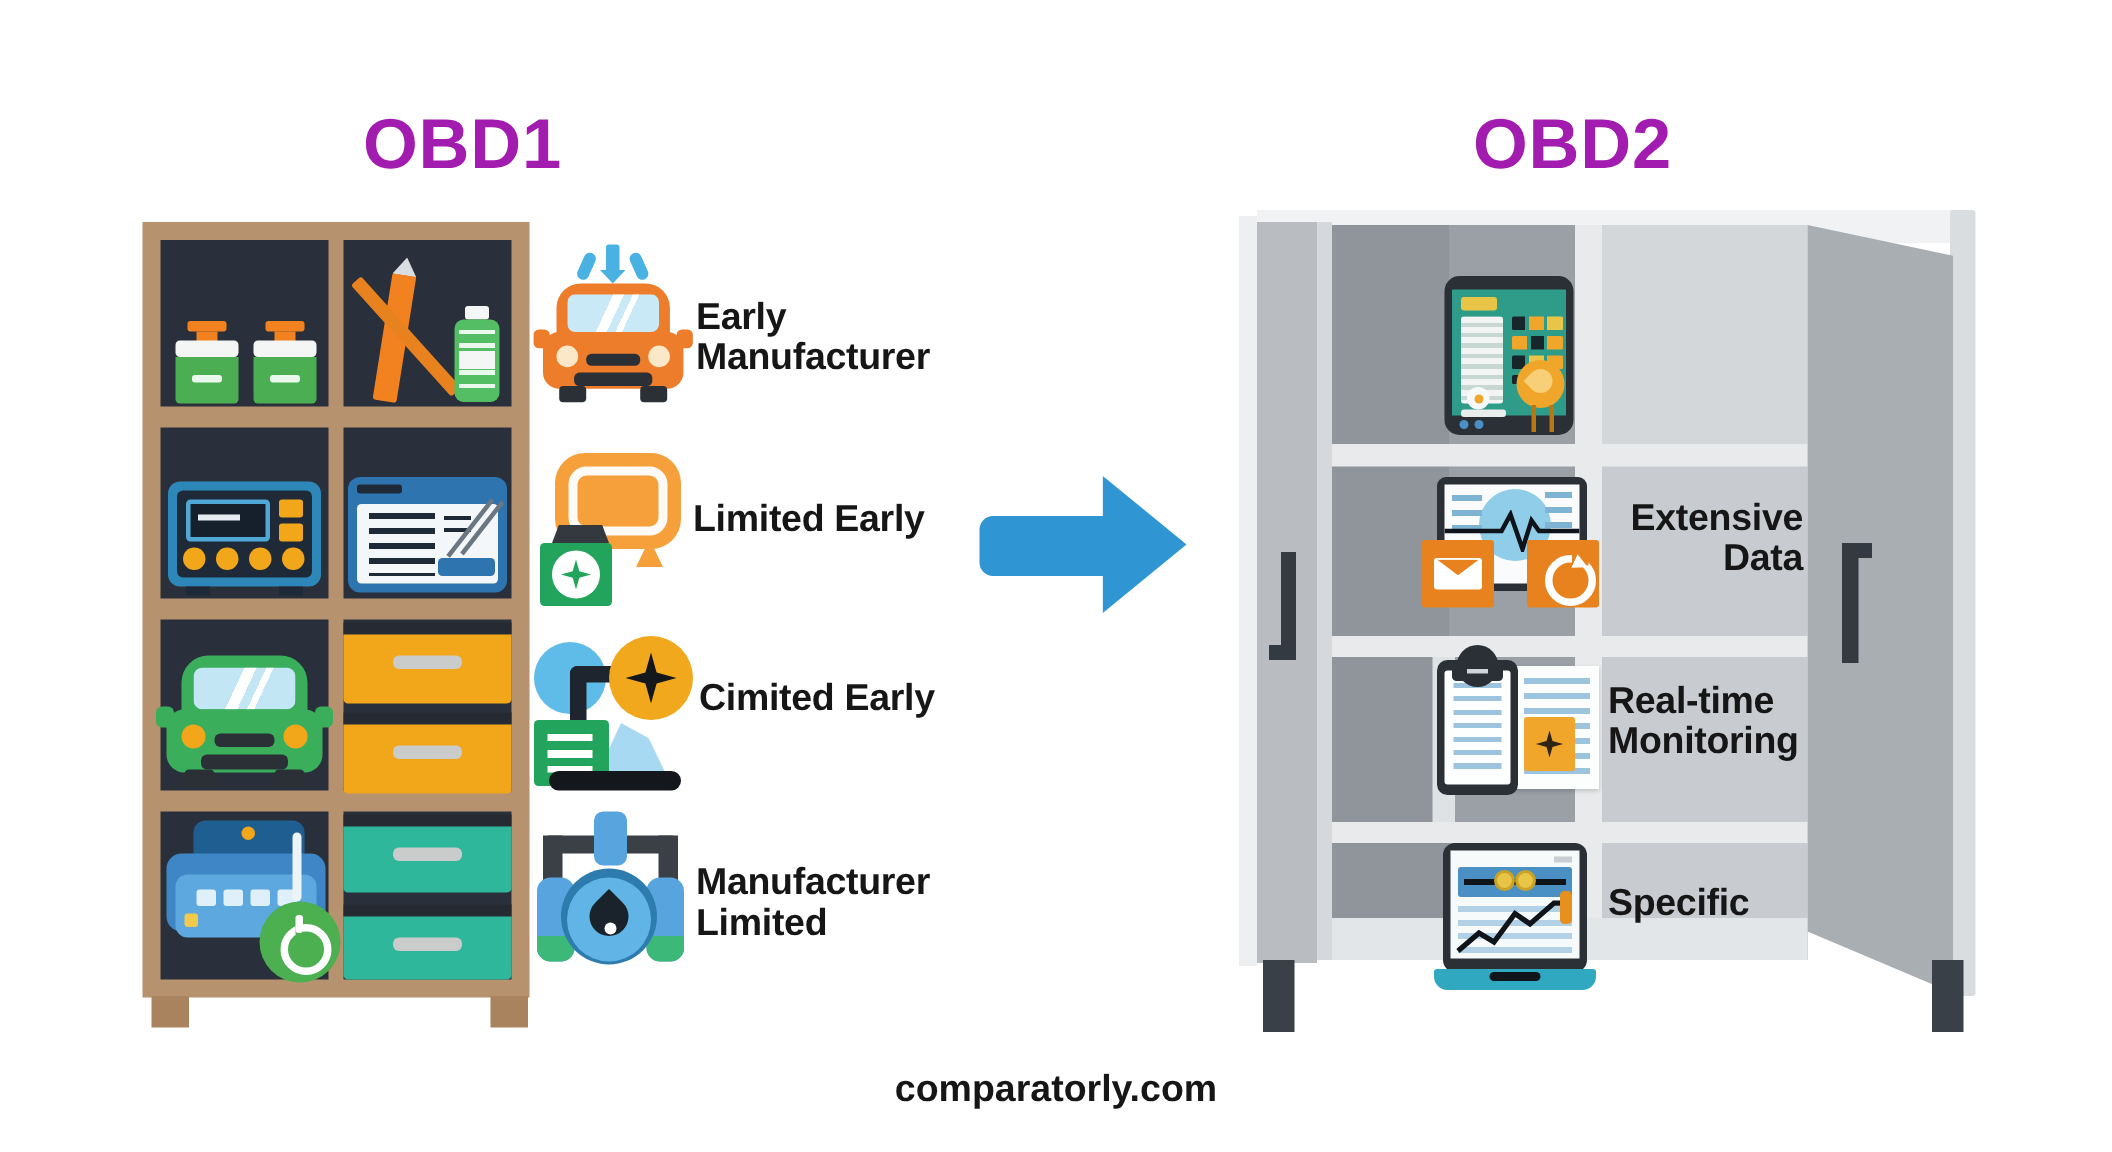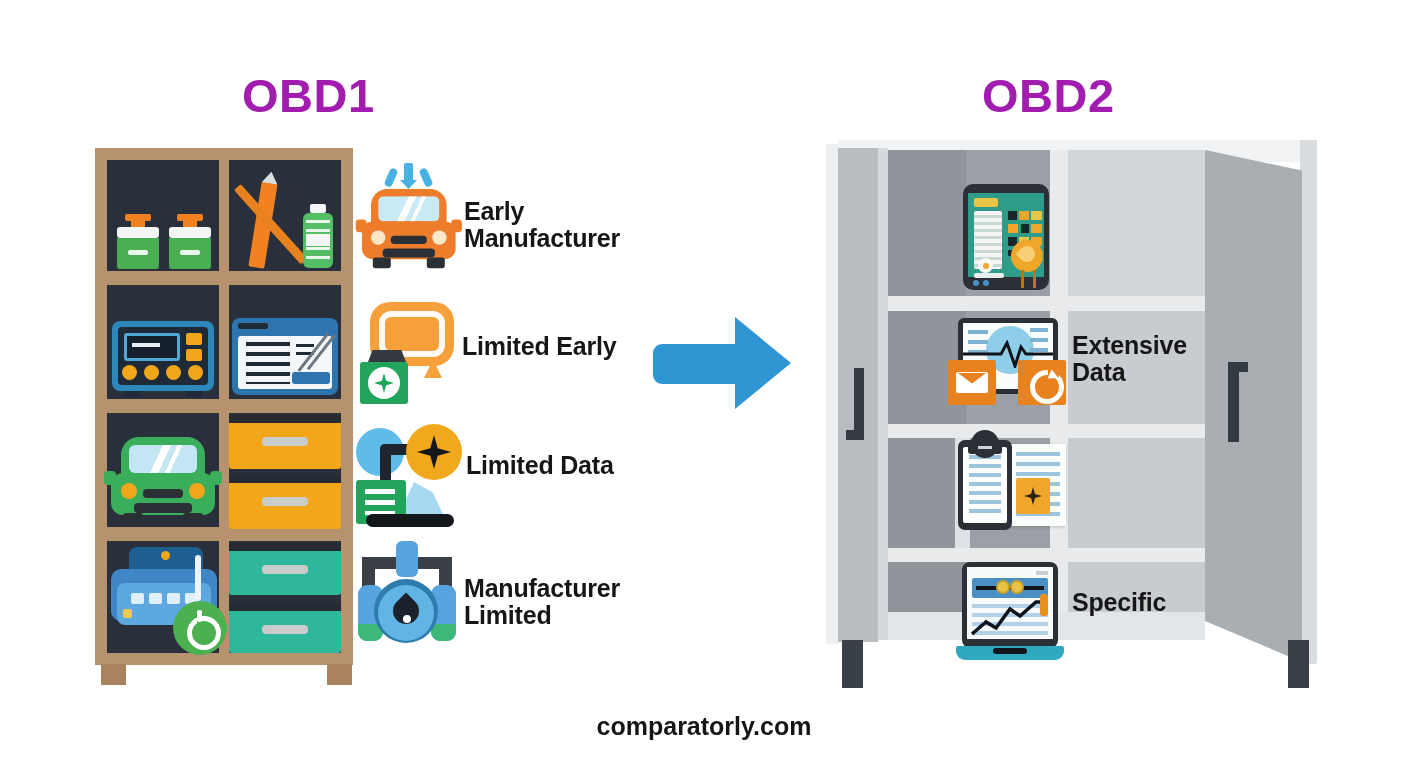--- a/index.html
+++ b/index.html
@@ -208,21 +208,21 @@
     <div class="abs" style="left:24px;top:20px;width:11px;height:62px;background:#1F252E;border-radius:5px;"></div>
     <div class="abs" style="left:50px;top:0;width:56px;height:56px;border-radius:50%;background:#F2A81C;">
       <div class="star4 abs" style="left:11px;top:11px;width:34px;height:34px;background:#14181D;"></div>
     </div>
     <div class="abs" style="left:42px;top:58px;width:46px;height:34px;background:#A8D9F2;clip-path:polygon(0 100%,35% 0,75% 30%,100% 100%);"></div>
     <div class="abs" style="left:0;top:56px;width:50px;height:44px;background:#22A45D;border-radius:3px;">
       <div class="abs" style="left:9px;top:9px;width:30px;height:26px;background:repeating-linear-gradient(to bottom,#fff 0 5px,transparent 5px 11px);"></div>
     </div>
     <div class="abs" style="left:10px;top:90px;width:88px;height:13px;background:#14181D;border-radius:7px;"></div>
   </div>
-  <div class="lbl" style="left:466px;top:452px;width:220px;">Limited Data</div>
+  <div class="lbl" style="left:466px;top:452px;width:220px;">Cimited Early</div>
 
   <div class="abs" style="left:358px;top:541px;width:98px;height:102px;">
     <div class="abs" style="left:4px;top:16px;width:90px;height:12px;background:#3A4046;border-radius:4px;"></div>
     <div class="abs" style="left:4px;top:16px;width:13px;height:32px;background:#3A4046;"></div>
     <div class="abs" style="left:81px;top:16px;width:13px;height:32px;background:#3A4046;"></div>
     <div class="abs" style="left:38px;top:0;width:22px;height:36px;background:#57A4DE;border-radius:6px;"></div>
     <div class="abs" style="left:0;top:44px;width:25px;height:56px;background:#57A4DE;border-radius:9px;">
       <div class="abs" style="left:0;bottom:0;width:25px;height:17px;background:#3CB878;border-radius:0 0 9px 9px;"></div>
     </div>
     <div class="abs" style="left:73px;top:44px;width:25px;height:56px;background:#57A4DE;border-radius:9px;">
@@ -300,37 +300,38 @@
     <div class="abs" style="left:-8px;top:42px;width:48px;height:45px;background:#E8821E;border-radius:2px;">
       <div class="abs" style="left:8px;top:12px;width:32px;height:21px;background:#fff;border-radius:2px;"></div>
       <div class="abs" style="left:10px;top:13px;width:28px;height:17px;background:#E8821E;clip-path:polygon(0 0,100% 0,50% 62%);"></div>
     </div>
     <div class="abs" style="left:62px;top:42px;width:48px;height:45px;background:#E8821E;border-radius:2px;">
       <div class="abs" style="left:12px;top:10px;width:24px;height:24px;border:5px solid #fff;border-radius:50%;"></div>
       <div class="abs" style="left:30px;top:6px;width:11px;height:11px;background:#E8821E;"></div>
       <div class="abs" style="left:31px;top:11px;width:10px;height:10px;background:#fff;clip-path:polygon(0 0,100% 50%,0 100%);transform:rotate(25deg);"></div>
     </div>
   </div>
-  <div class="lbl" style="left:1072px;top:332px;width:130px;">Extensive Data</div>
+  <div class="lbl" style="left:1072px;top:332px;width:130px;text-align:right;">Extensive Data</div>
 
   <div class="abs" style="left:958px;top:428px;width:106px;height:102px;">
     <div class="abs" style="left:52px;top:16px;width:56px;height:82px;background:#FCFDFD;box-shadow:0 1px 3px rgba(0,0,0,.18);">
       <div class="abs" style="left:6px;top:8px;width:44px;height:66px;background:repeating-linear-gradient(to bottom,#9CC4DE 0 4px,transparent 4px 10px);"></div>
       <div class="abs" style="left:6px;top:34px;width:34px;height:36px;background:#F0A62A;border-radius:2px;">
         <div class="star4 abs" style="left:8px;top:9px;width:18px;height:18px;background:#2E2414;"></div>
       </div>
     </div>
     <div class="abs" style="left:0;top:12px;width:54px;height:90px;background:#2B2F36;border-radius:7px;">
       <div class="abs" style="left:5px;top:7px;width:44px;height:76px;background:#FDFEFE;border-radius:2px;"></div>
       <div class="abs" style="left:11px;top:15px;width:32px;height:60px;background:repeating-linear-gradient(to bottom,#9CC4DE 0 3.5px,transparent 3.5px 9px);"></div>
       <div class="abs" style="left:13px;top:-10px;width:28px;height:28px;border-radius:50%;background:#2B2F36;"></div>
       <div class="abs" style="left:10px;top:2px;width:34px;height:12px;background:#2B2F36;border-radius:3px;"></div>
       <div class="abs" style="left:20px;top:6px;width:14px;height:3px;background:#CFD4D8;"></div>
     </div>
   </div>
+  <div class="lbl" style="left:1072px;top:454px;width:175px;">Real-time Monitoring</div>
 
   <div class="abs" style="left:956px;top:562px;width:108px;height:100px;">
     <div class="abs" style="left:6px;top:0;width:96px;height:86px;background:#2B2F36;border-radius:8px;"></div>
     <div class="abs" style="left:11px;top:5px;width:86px;height:72px;background:#F7FAFB;"></div>
     <div class="abs" style="left:80px;top:9px;width:12px;height:4px;background:#C8CFD4;"></div>
     <div class="abs" style="left:16px;top:16px;width:76px;height:20px;background:#4A90C4;border-radius:2px;">
       <div class="abs" style="left:4px;top:8px;width:68px;height:4px;background:#10151C;"></div>
       <div class="abs" style="left:24px;top:2px;width:14px;height:14px;border-radius:50%;background:#E8C547;border:2px solid #C9A227;box-sizing:border-box;"></div>
       <div class="abs" style="left:38px;top:2px;width:14px;height:14px;border-radius:50%;background:#E8C547;border:2px solid #C9A227;box-sizing:border-box;"></div>
     </div>

